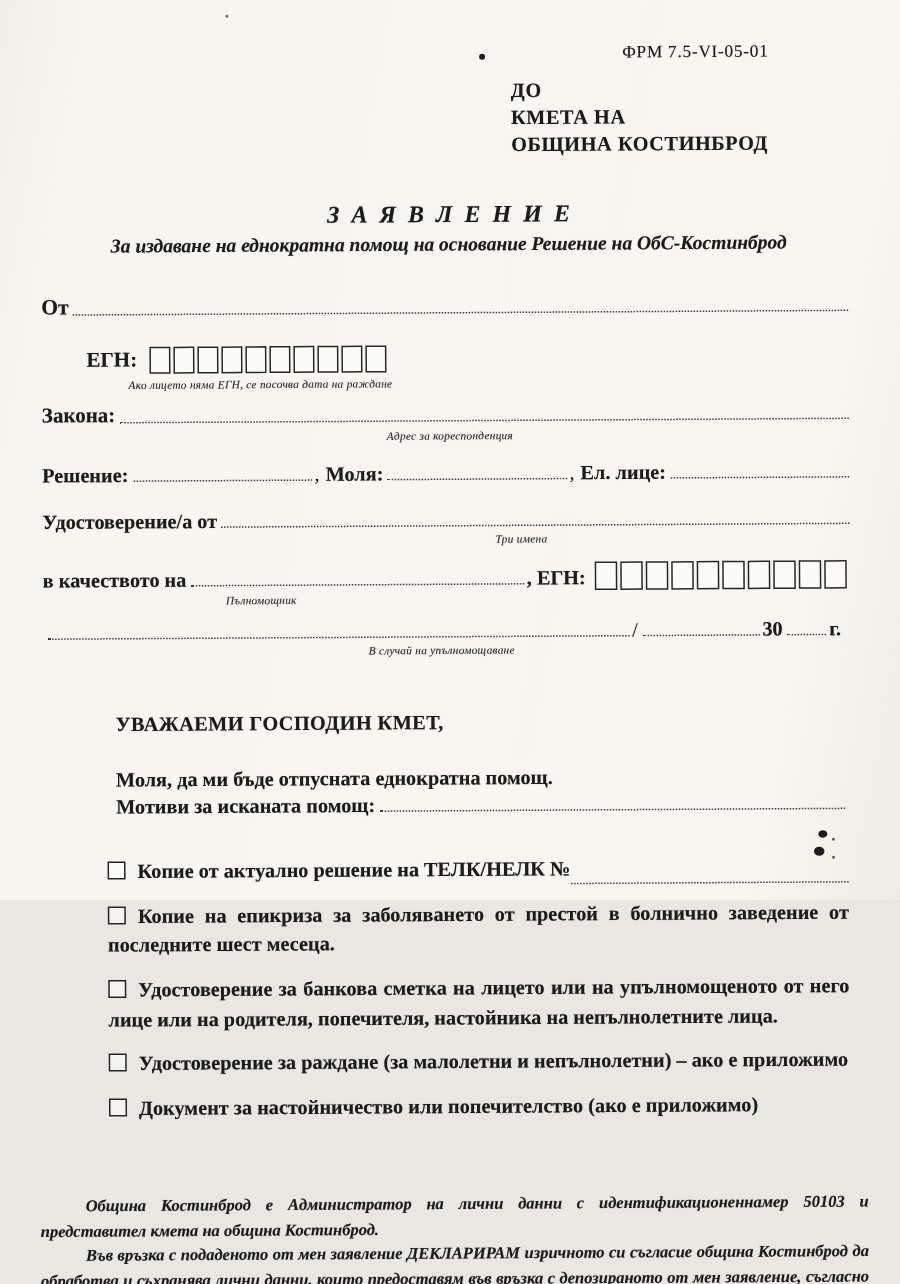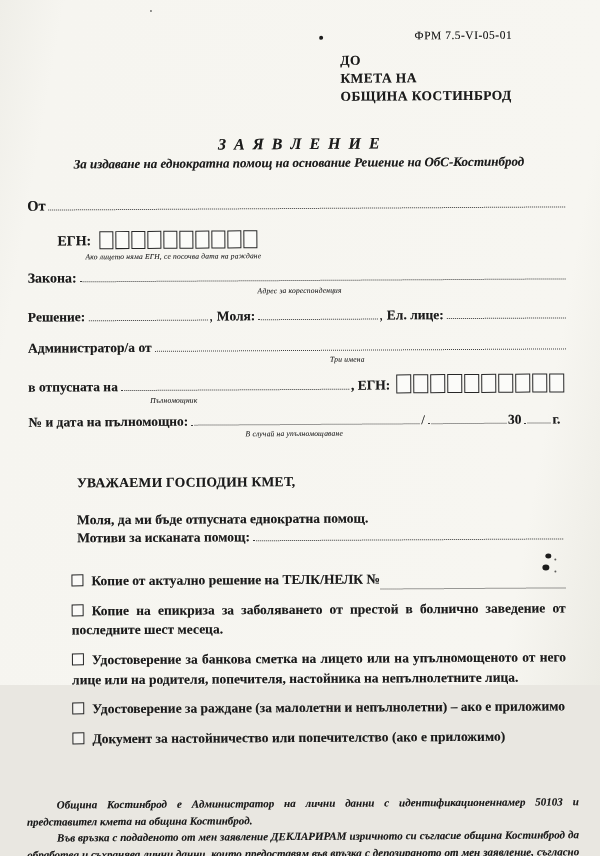--- a/index.html
+++ b/index.html
@@ -2,21 +2,21 @@
 <html><head>
 <meta charset="utf-8">
 <style>
   html,body{margin:0;padding:0;}
   body{
     width:600px;height:856px;overflow:hidden;
     background:#e9e7e1;
     font-family:"Liberation Serif","DejaVu Serif",serif;
   }
   .page{
-    position:relative;width:600px;height:685px;
+    position:relative;width:600px;height:600px;
     background:linear-gradient(100deg,#efeee8 0%,#f6f5f0 9%,#f7f6f1 86%,#ecebe4 100%);
     color:#1b1b1b;
   }
   .sheet{
     position:absolute;inset:0;
     transform:rotate(-0.35deg);
     text-shadow:0 0 .6px rgba(30,30,30,.45);
   }
   
   .row{display:flex;align-items:flex-end;}
@@ -107,46 +107,45 @@
       <span class="dots"></span>
       <span>,</span>
       <span class="lbl" style="margin-left:4px;">Моля:</span>
       <span class="dots"></span>
       <span>,</span>
       <span class="lbl" style="margin-left:4px;">Ел. лице:</span>
       <span class="dots"></span>
     </div>
 
     <div class="row repr-row">
-      <span class="lbl">Администратор/а от</span>
+      <span class="lbl">Удостоверение/а от</span>
       <span class="dots"></span>
     </div>
     <div class="cap repr-cap">Три имена</div>
 
     <div class="row capa-row">
-      <span class="lbl">в отпусната на</span>
+      <span class="lbl">в качеството на</span>
       <span class="dots"></span>
       <span class="lbl">, ЕГН:</span>
       <span class="cells big" style="margin-left:6px;">
         <span class="cell"></span>
           <span class="cell"></span>
           <span class="cell"></span>
           <span class="cell"></span>
           <span class="cell"></span>
           <span class="cell"></span>
           <span class="cell"></span>
           <span class="cell"></span>
           <span class="cell"></span>
           <span class="cell"></span>
       </span>
     </div>
     <div class="cap capa-cap">Пълномощник</div>
 
     <div class="row poa-row">
-      <span class="lbl">№ и дата на пълномощно:</span>
       <span class="dots"></span>
       <span>/</span>
       <span class="dots" style="flex:none;width:78px;"></span>
       <span class="lbl">30</span>
       <span class="dots" style="flex:none;width:26px;"></span>
       <span class="lbl">г.</span>
     </div>
     <div class="cap poa-cap">В случай на упълномощаване</div>
 
     <div class="salutation">УВАЖАЕМИ ГОСПОДИН КМЕТ,</div>

